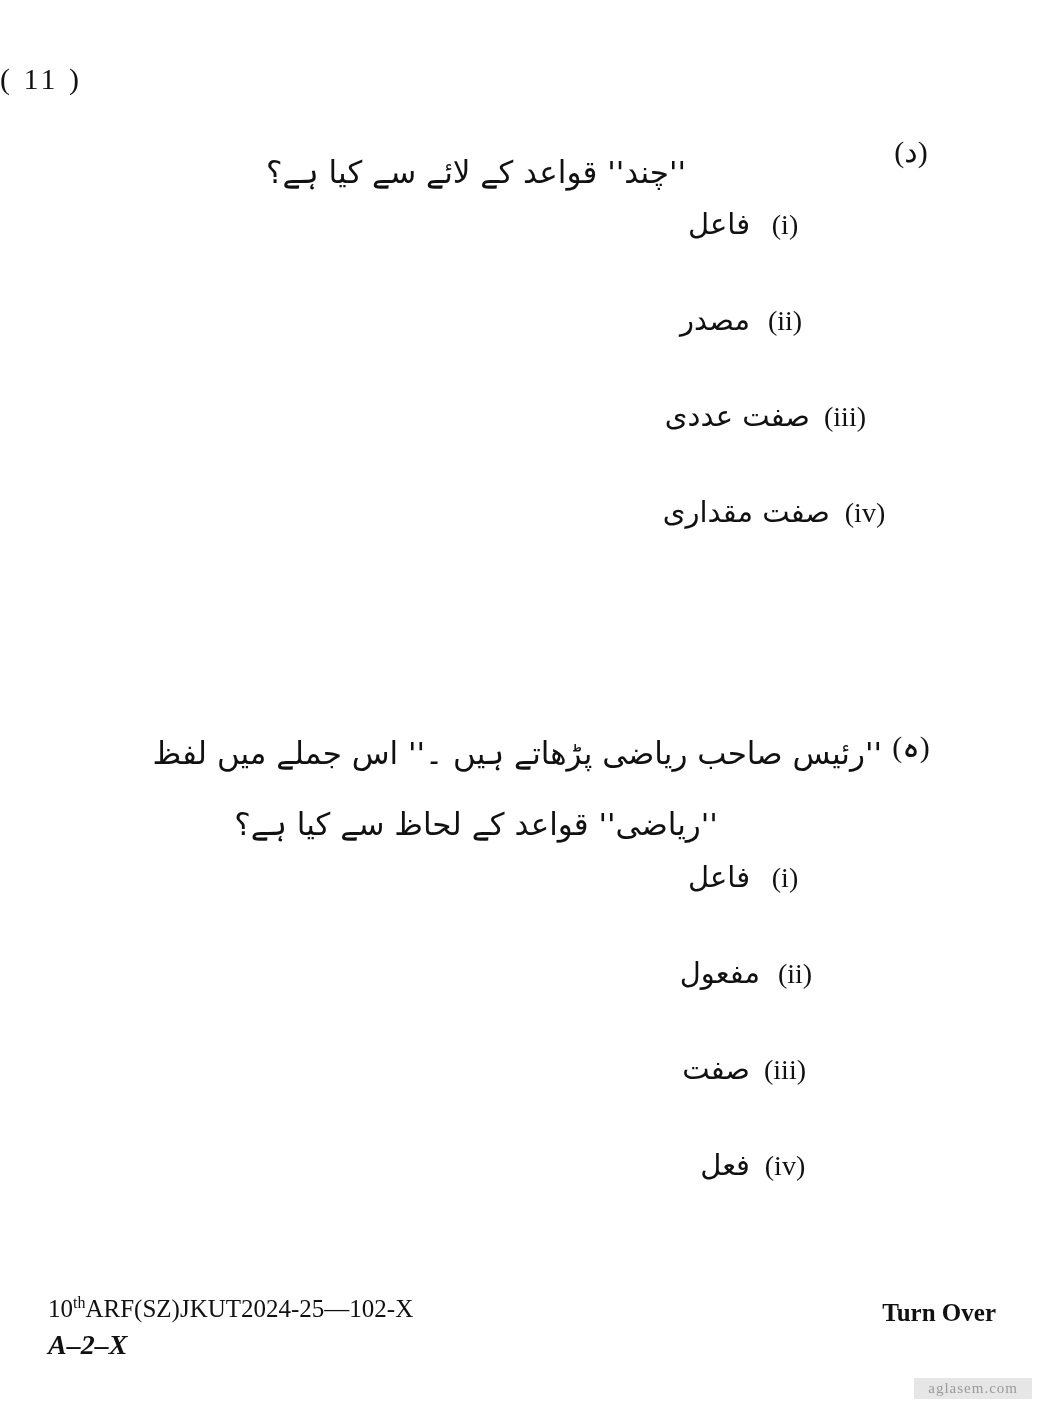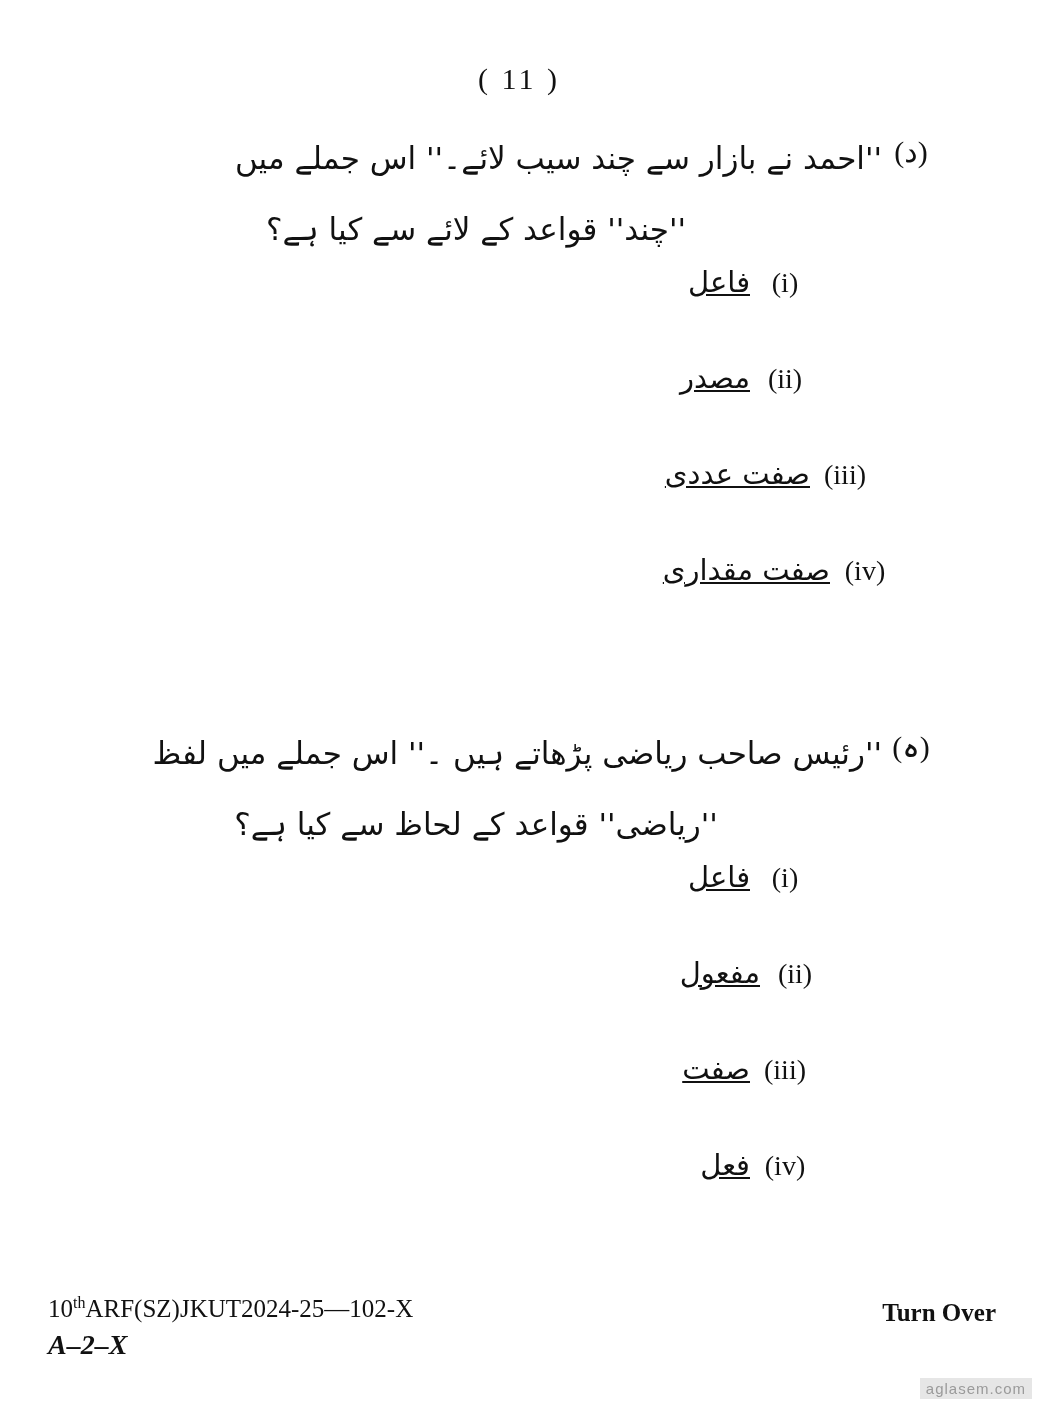--- a/index.html
+++ b/index.html
@@ -11,21 +11,20 @@
     position: relative;
     width: 1038px;
     height: 1405px;
     background: #ffffff;
     font-family: "Liberation Serif", serif;
     color: #111111;
     overflow: hidden;
   }
 
   .page-number {
-    text-align: center;
     font-size: 30px;
     letter-spacing: 3px;
     margin-top: 62px;
     font-family: "Liberation Serif", serif;
   }
 
   
   .question {
     position: absolute;
     width: 880px;
@@ -81,21 +80,20 @@
     font-family: "Liberation Serif", serif;
     flex: 0 0 auto;
   }
   .opt-text {
     font-size: 29px;
     direction: rtl;
     text-align: right;
     font-family: "DejaVu Sans", sans-serif;
     min-width: 40px;
     white-space: nowrap;
-    text-decoration: underline;
   }
 
   
   .footer {
     position: absolute;
     left: 48px;
     bottom: 44px;
     width: 948px;
   }
   .footer-code {
@@ -121,37 +119,36 @@
     font-style: italic;
     font-family: "Liberation Serif", serif;
   }
   .watermark {
     position: absolute;
     right: 6px;
     bottom: 6px;
     background: #e6e6e6;
     color: #9a9a9a;
     font-size: 15px;
-    padding: 2px 6px;
-    font-family: Liberation Sans, sans-serif;
+    padding: 2px 14px;
+    font-family: Liberation Serif, serif;
     letter-spacing: 1px;
   }
 </style>
 </head>
 <body>
 
 <div class="page">
 
   <div class="page-number">( 11 )</div>
 
   <div class="question" style="top:130px;">
     <div class="q-row">
       <div class="q-label">(د)</div>
       <div class="q-text">
-        <span>''احمد نے بازار سے چند سیب لائے۔'' اس جملے میں</span>
         <span class="line2">''چند'' قواعد کے لائے سے کیا ہے؟</span>
       </div>
     </div>
     <div class="options">
       <div class="opt">
         <div class="opt-gap" style="width:120px;"></div>
         <div class="opt-roman">(i)</div>
         <div class="opt-text">فاعل</div>
       </div>
       <div class="opt">

